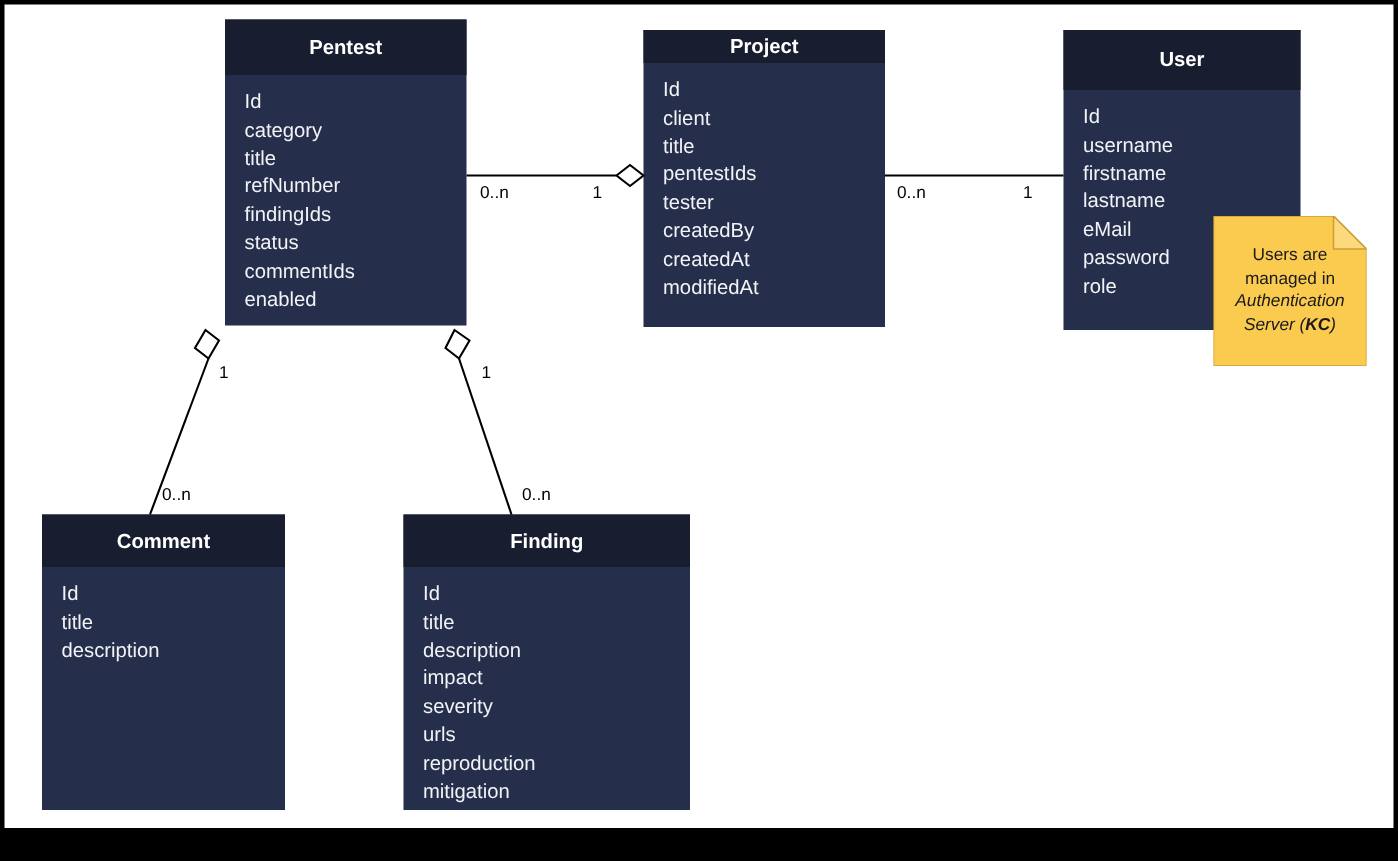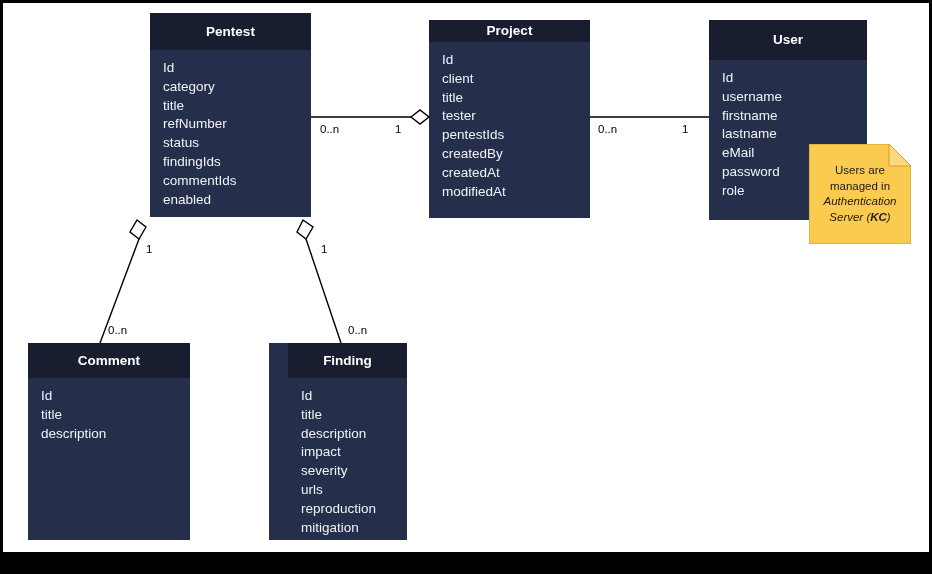--- a/index.html
+++ b/index.html
@@ -138,34 +138,34 @@
   </svg>
 
   <div id="classes-layer">
       <div class="uml-class" style="left: 150px; top: 13px; width: 161px; height: 204px;">
         <div class="uml-class-header" style="height: 37px;">Pentest</div>
         <div class="uml-class-body">
           <div class="uml-attr">Id</div>
           <div class="uml-attr">category</div>
           <div class="uml-attr">title</div>
           <div class="uml-attr">refNumber</div>
+          <div class="uml-attr">findingIds</div>
           <div class="uml-attr">status</div>
-          <div class="uml-attr">findingIds</div>
           <div class="uml-attr">commentIds</div>
           <div class="uml-attr">enabled</div>
         </div>
       </div>
       <div class="uml-class" style="left: 429px; top: 20px; width: 161px; height: 198px;">
         <div class="uml-class-header" style="height: 22px;">Project</div>
         <div class="uml-class-body">
           <div class="uml-attr">Id</div>
           <div class="uml-attr">client</div>
           <div class="uml-attr">title</div>
+          <div class="uml-attr">pentestIds</div>
           <div class="uml-attr">tester</div>
-          <div class="uml-attr">pentestIds</div>
           <div class="uml-attr">createdBy</div>
           <div class="uml-attr">createdAt</div>
           <div class="uml-attr">modifiedAt</div>
         </div>
       </div>
       <div class="uml-class" style="left: 709px; top: 20px; width: 158px; height: 200px;">
         <div class="uml-class-header" style="height: 40px;">User</div>
         <div class="uml-class-body">
           <div class="uml-attr">Id</div>
           <div class="uml-attr">username</div>
@@ -177,21 +177,21 @@
         </div>
       </div>
       <div class="uml-class" style="left: 28px; top: 343px; width: 162px; height: 197px;">
         <div class="uml-class-header" style="height: 35px;">Comment</div>
         <div class="uml-class-body">
           <div class="uml-attr">Id</div>
           <div class="uml-attr">title</div>
           <div class="uml-attr">description</div>
         </div>
       </div>
-      <div class="uml-class" style="left: 269px; top: 343px; width: 138px; height: 197px; padding-left: 19px;">
+      <div class="uml-class" style="left: 269px; top: 343px; width: 191px; height: 197px;">
         <div class="uml-class-header" style="height: 35px;">Finding</div>
         <div class="uml-class-body">
           <div class="uml-attr">Id</div>
           <div class="uml-attr">title</div>
           <div class="uml-attr">description</div>
           <div class="uml-attr">impact</div>
           <div class="uml-attr">severity</div>
           <div class="uml-attr">urls</div>
           <div class="uml-attr">reproduction</div>
           <div class="uml-attr">mitigation</div>

